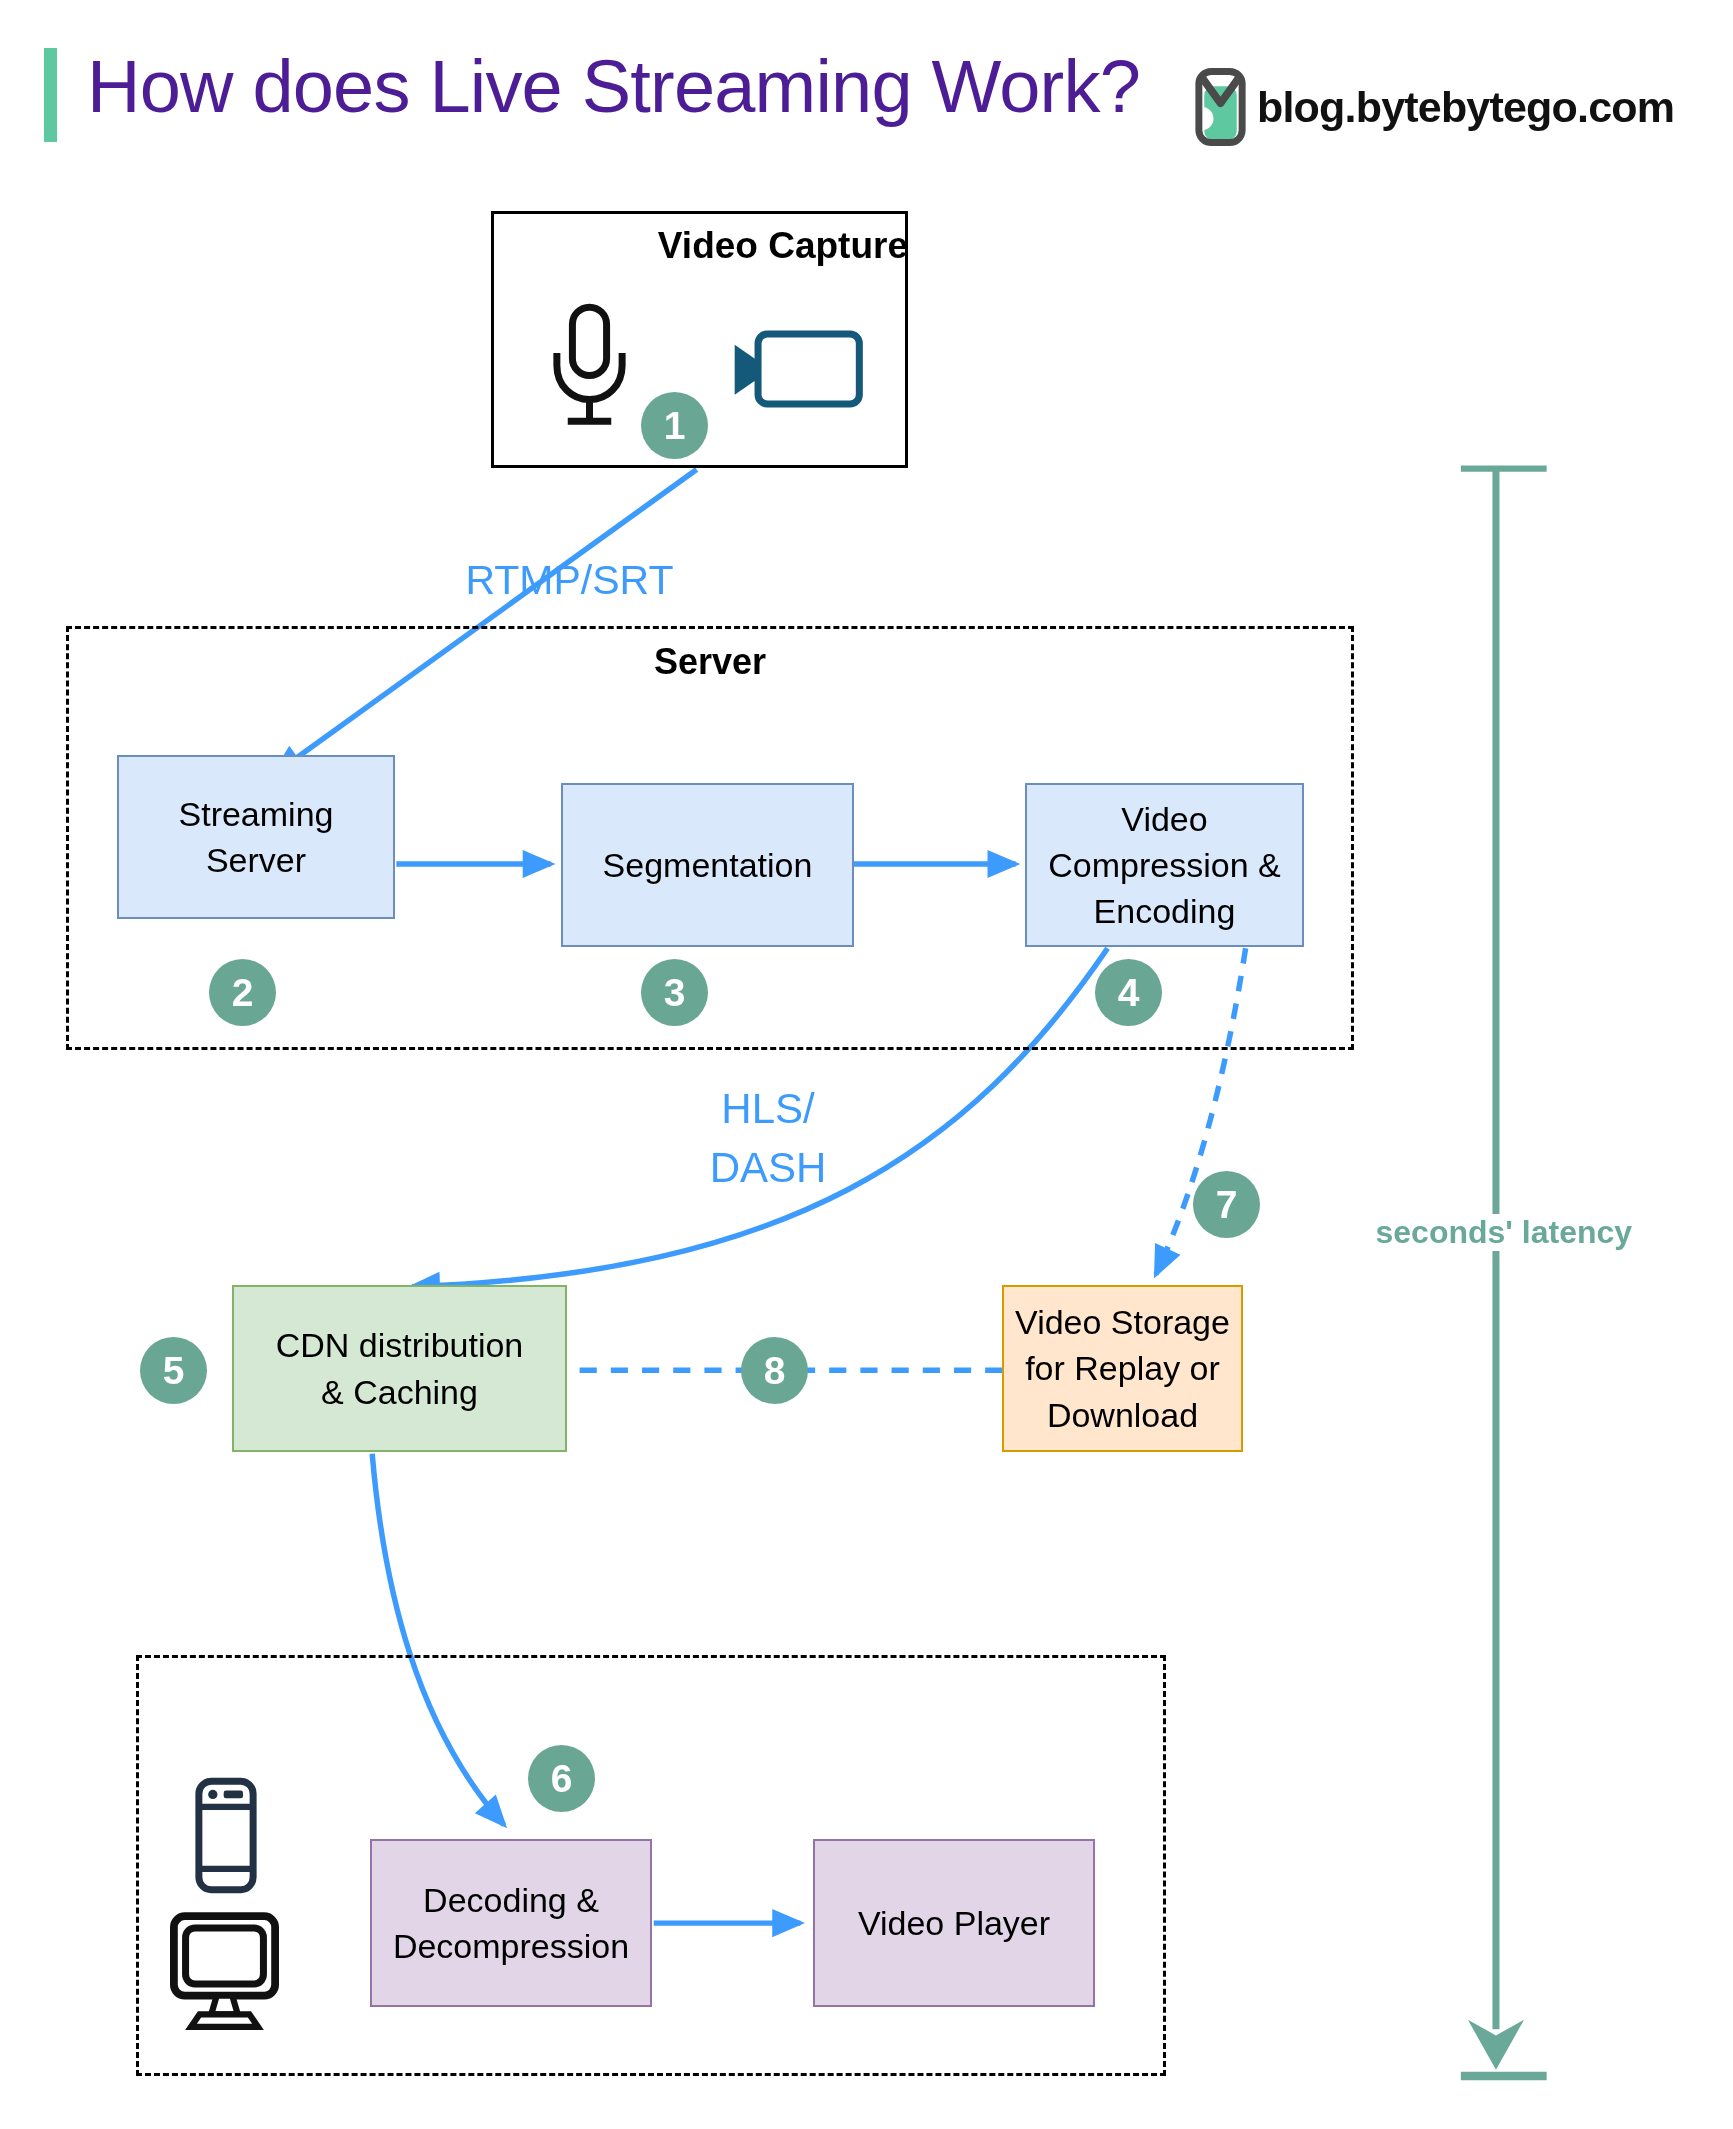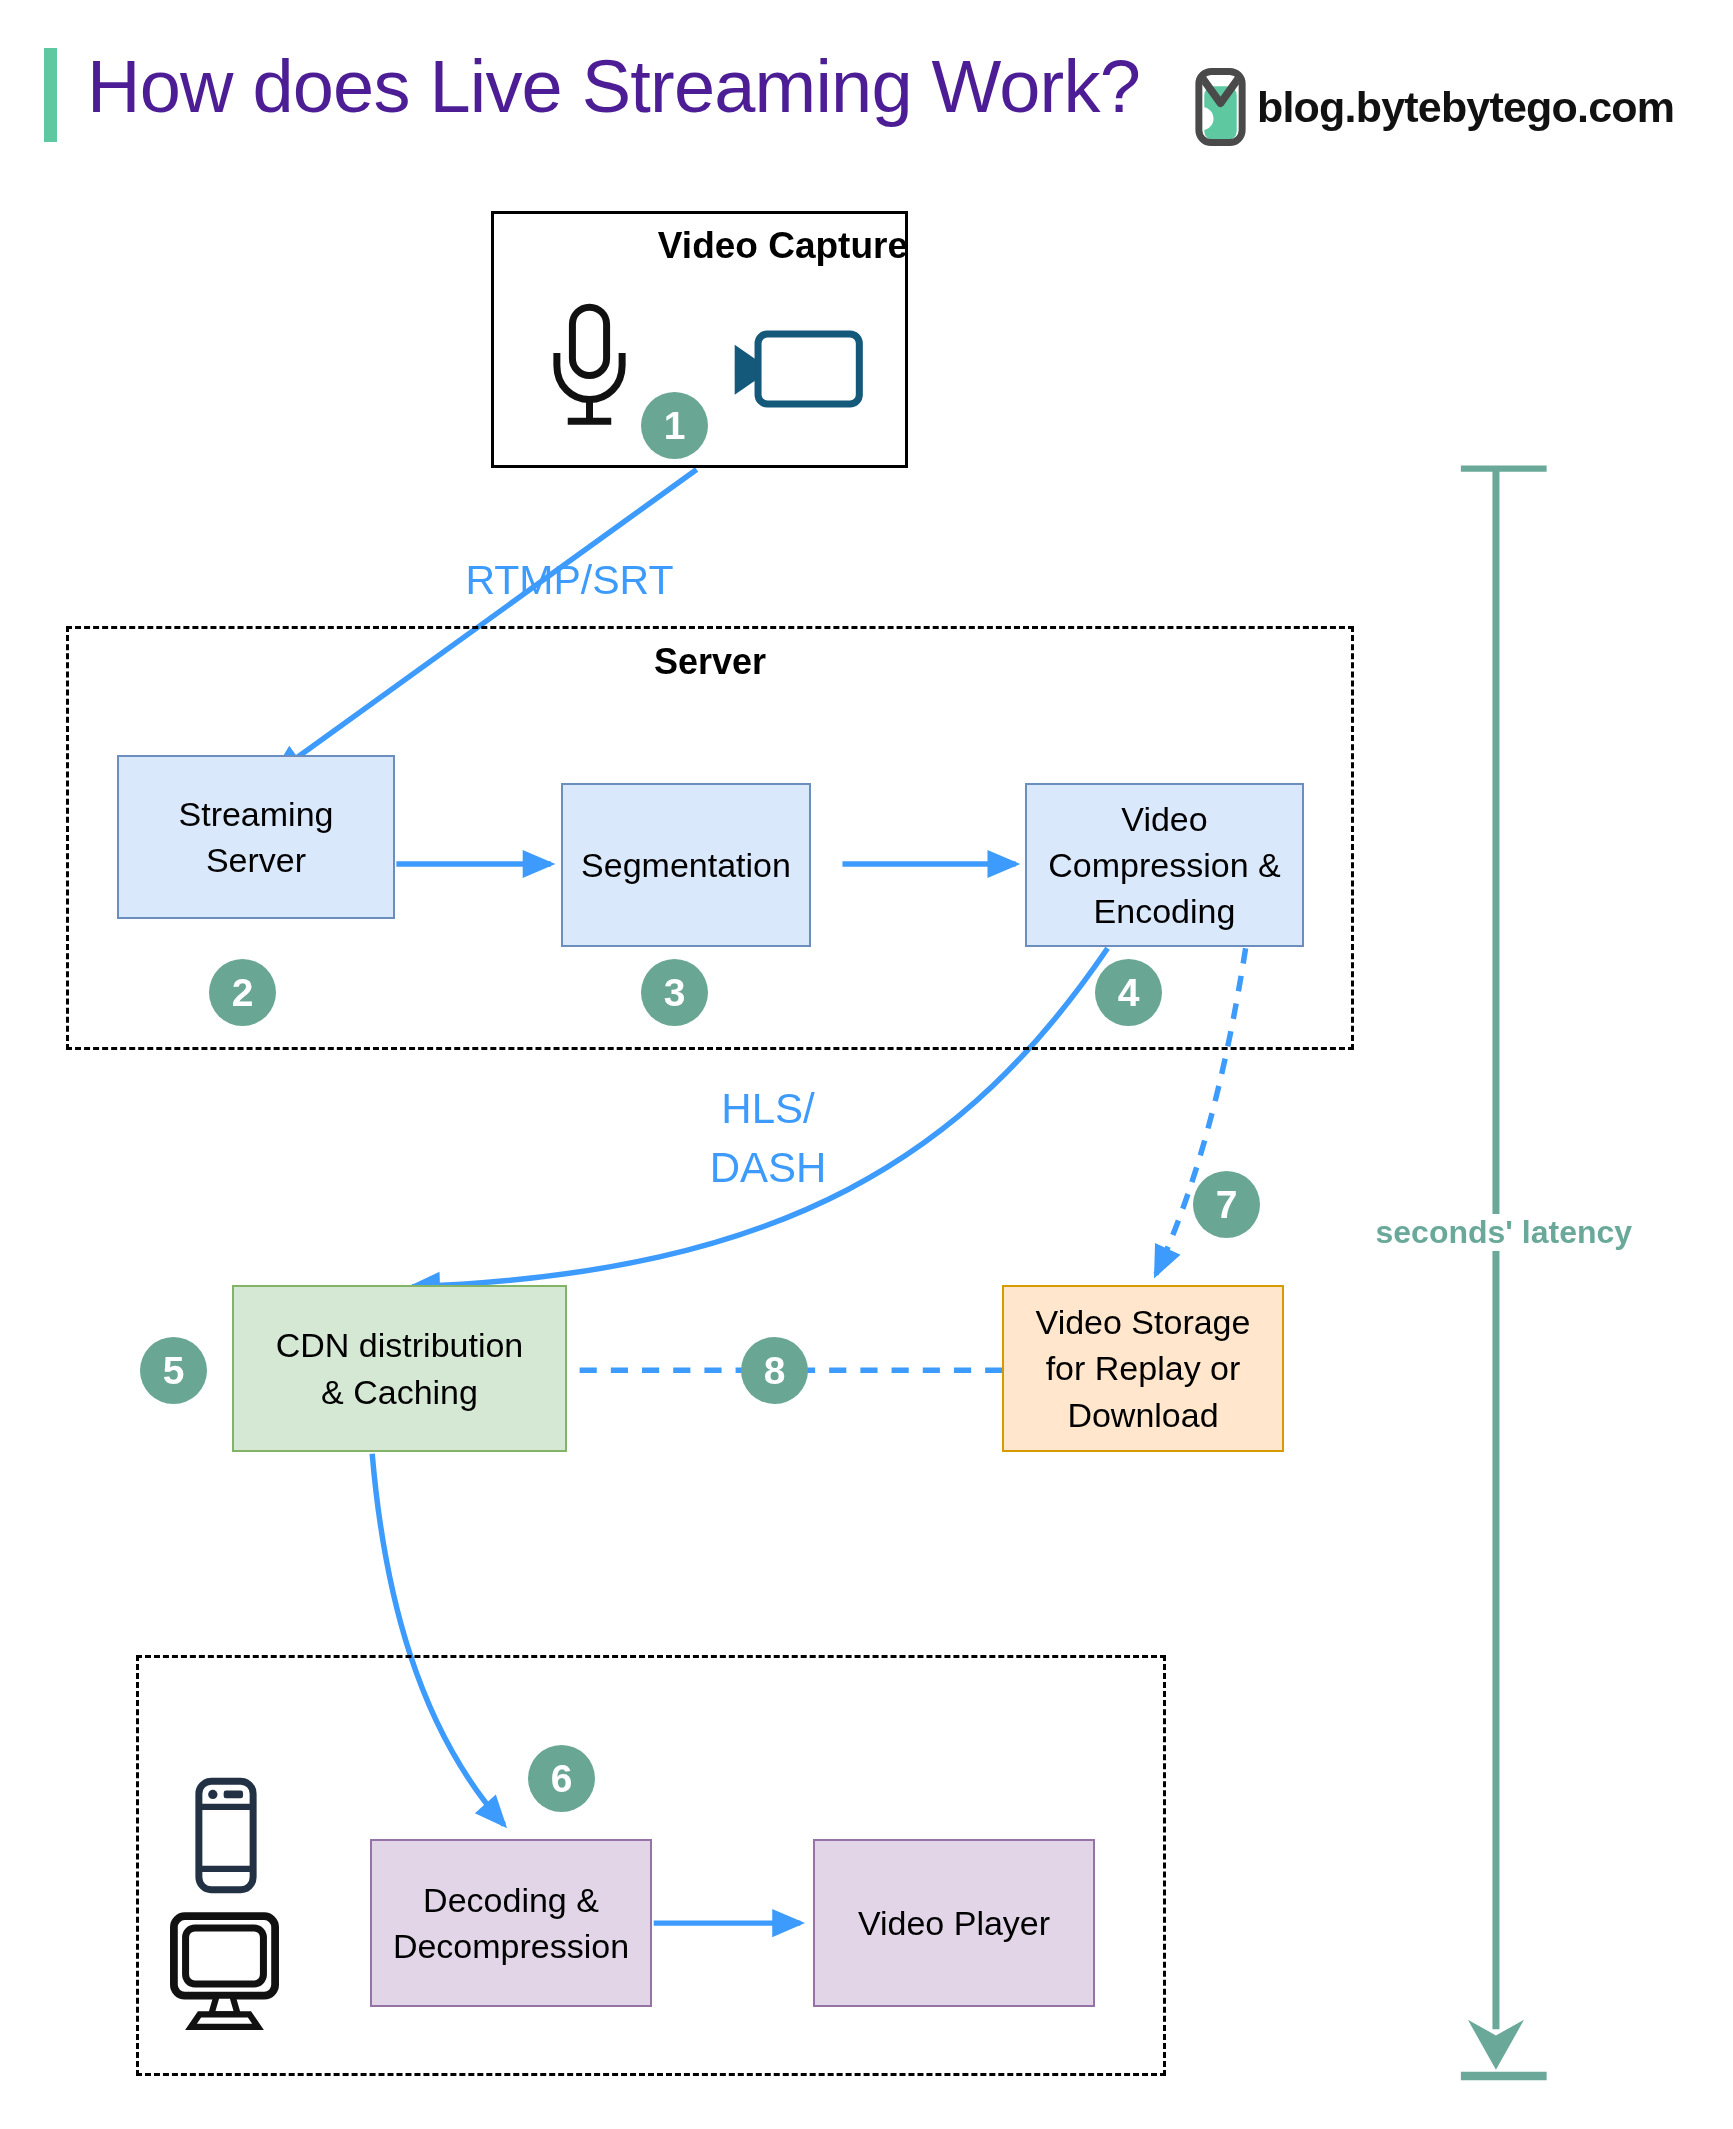--- a/index.html
+++ b/index.html
@@ -114,28 +114,28 @@
   <svg class="abs" style="left:730px; top:329px;" width="134" height="80" viewBox="0 0 172 102">
     <polygon points="6,20 38,42 38,62 6,84" fill="#14587a"></polygon>
     <rect x="36" y="6" width="130" height="90" rx="12" fill="#ffffff" stroke="#14587a" stroke-width="9"></rect>
   </svg>
 
   <div class="group" style="left:66px; top:626px; width:1288px; height:424px;"></div>
   <div class="group-title" style="left:66px; top:641px; width:1288px;">Server</div>
 
   <div class="box blue prelines" style="left:117px; top:755px; width:278px; height:164px;">Streaming
 Server</div>
-  <div class="box blue" style="left:561px; top:783px; width:250px; height:164px;">Segmentation</div>
+  <div class="box blue" style="left:561px; top:783px; width:293px; height:164px;">Segmentation</div>
   <div class="box blue prelines" style="left:1025px; top:783px; width:279px; height:164px;">Video
 Compression &amp;
 Encoding</div>
 
   <div class="box green prelines" style="left:232px; top:1285px; width:335px; height:167px;">CDN distribution
 &amp; Caching</div>
-  <div class="box orange prelines" style="left:1002px; top:1285px; width:282px; height:167px;">Video Storage
+  <div class="box orange prelines" style="left:1002px; top:1285px; width:241px; height:167px;">Video Storage
 for Replay or
 Download</div>
 
   <div class="group" style="left:136px; top:1655px; width:1030px; height:421px;"></div>
 
   <svg class="abs" style="left:195px; top:1777px;" width="62" height="117" viewBox="0 0 80 150">
     <rect x="5" y="5" width="70" height="140" rx="16" stroke="#223143" stroke-width="9" fill="none"></rect>
     <line x1="7" y1="38" x2="73" y2="38" stroke="#223143" stroke-width="8"></line>
     <circle cx="23" cy="22" r="6" fill="#223143"></circle>
     <rect x="37" y="17" width="25" height="10" rx="3" fill="#223143"></rect>

